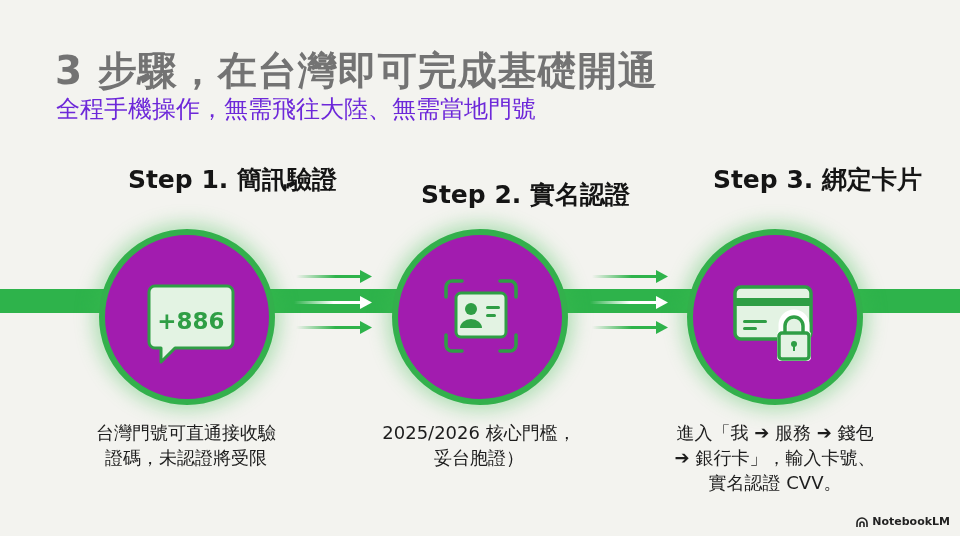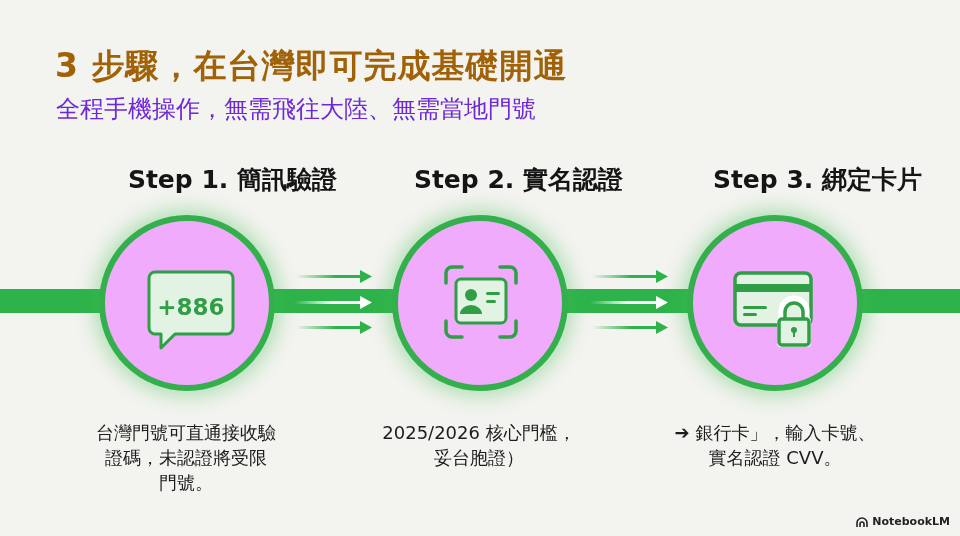--- a/index.html
+++ b/index.html
@@ -4,38 +4,38 @@
   <style>
     html, body { margin: 0; padding: 0; }
     body {
       width: 960px; height: 536px; overflow: hidden;
       background: #f3f3ef;
       font-family: "DejaVu Sans", "Liberation Sans", sans-serif;
       position: relative;
     }
     .title {
       position: absolute; left: 55px; top: 44px;
-      font-size: 33px; font-weight: bold; color: #a16207;
+      font-size: 39px; font-weight: bold; color: #737373;
       letter-spacing: 1px; white-space: nowrap;
     }
     .subtitle {
       position: absolute; left: 56px; top: 93px;
       font-size: 24px; color: #6d28d9; white-space: nowrap;
     }
     .bar {
       position: absolute; left: 0; top: 289px; width: 960px; height: 24px;
       background: #2eb34b;
     }
     .step-title {
       position: absolute; top: 163px; width: 300px; text-align: right;
       font-size: 25px; font-weight: bold; color: #151515; white-space: nowrap;
     }
     .circle {
-      position: absolute; top: 215px; width: 164px; height: 164px;
-      border-radius: 50%; background: #f0abfc;
+      position: absolute; top: 229px; width: 164px; height: 164px;
+      border-radius: 50%; background: #a21caf;
       border: 6px solid #33b04c;
       box-shadow: 0 0 18px 6px rgba(60, 190, 80, 0.35);
     }
     .circle svg { position: absolute; left: 0; top: 0; width: 164px; height: 164px; }
     .desc {
       position: absolute; top: 420px; width: 260px; text-align: center;
       font-size: 18px; line-height: 25px; color: #1d1d1d;
     }
     .arrows { position: absolute; top: 265px; width: 80px; height: 75px; }
     .arrows svg { width: 80px; height: 75px; }
@@ -48,21 +48,21 @@
   </style>
 </head>
 <body>
 
 <div class="title">3 步驟，在台灣即可完成基礎開通</div>
 <div class="subtitle">全程手機操作，無需飛往大陸、無需當地門號</div>
 
 <div class="bar"></div>
 
 <div class="step-title" style="left:37px;">Step 1. 簡訊驗證</div>
-<div class="step-title" style="left:323px;">Step 2. 實名認證</div>
+<div class="step-title" style="left:330px;margin-top:15px;">Step 2. 實名認證</div>
 <div class="step-title" style="left:622px;">Step 3. 綁定卡片</div>
 
 <div class="arrows" style="left:294px;">
   <svg viewBox="0 0 80 75">
     <defs>
       <linearGradient id="ga" x1="0" x2="1">
           <stop offset="0" stop-color="#2eb34b" stop-opacity="0"></stop>
           <stop offset="0.6" stop-color="#2eb34b"></stop>
         </linearGradient>
       <linearGradient id="gw" x1="0" x2="1">
@@ -123,27 +123,27 @@
     <path d="M92 98 v-7 a9 9 0 0 1 18 0 v7" fill="none" stroke="#2f9e45" stroke-width="3.5"></path>
     <rect x="86" y="98" width="30" height="26" rx="3" fill="#e3f3e3" stroke="#2f9e45" stroke-width="3.5"></rect>
     <circle cx="101" cy="109" r="3" fill="#2f9e45"></circle>
     <rect x="100" y="109" width="2" height="7" fill="#2f9e45"></rect>
   </svg>
 </div>
 
 <div class="desc" style="left:56px;">
   <div>台灣門號可直通接收驗</div>
   <div>證碼，未認證將受限</div>
-  <div>門號。</div>
 </div>
 <div class="desc" style="left:349px;">
   <div>2025/2026 核心門檻，</div>
   <div>妥台胞證）</div>
 </div>
 <div class="desc" style="left:645px;">
+  <div>進入「我 ➔ 服務 ➔ 錢包</div>
   <div>➔ 銀行卡」，輸入卡號、</div>
   <div>實名認證 CVV。</div>
 </div>
 
 <div class="brand">
   <svg viewBox="0 0 12 10">
     <path d="M1 10 V6 a5 5 0 0 1 10 0 V10" fill="none" stroke="#222" stroke-width="1.6"></path>
     <path d="M4 10 V7 a2 2 0 0 1 4 0 V10" fill="none" stroke="#222" stroke-width="1.6"></path>
   </svg>
   <span>NotebookLM</span>

